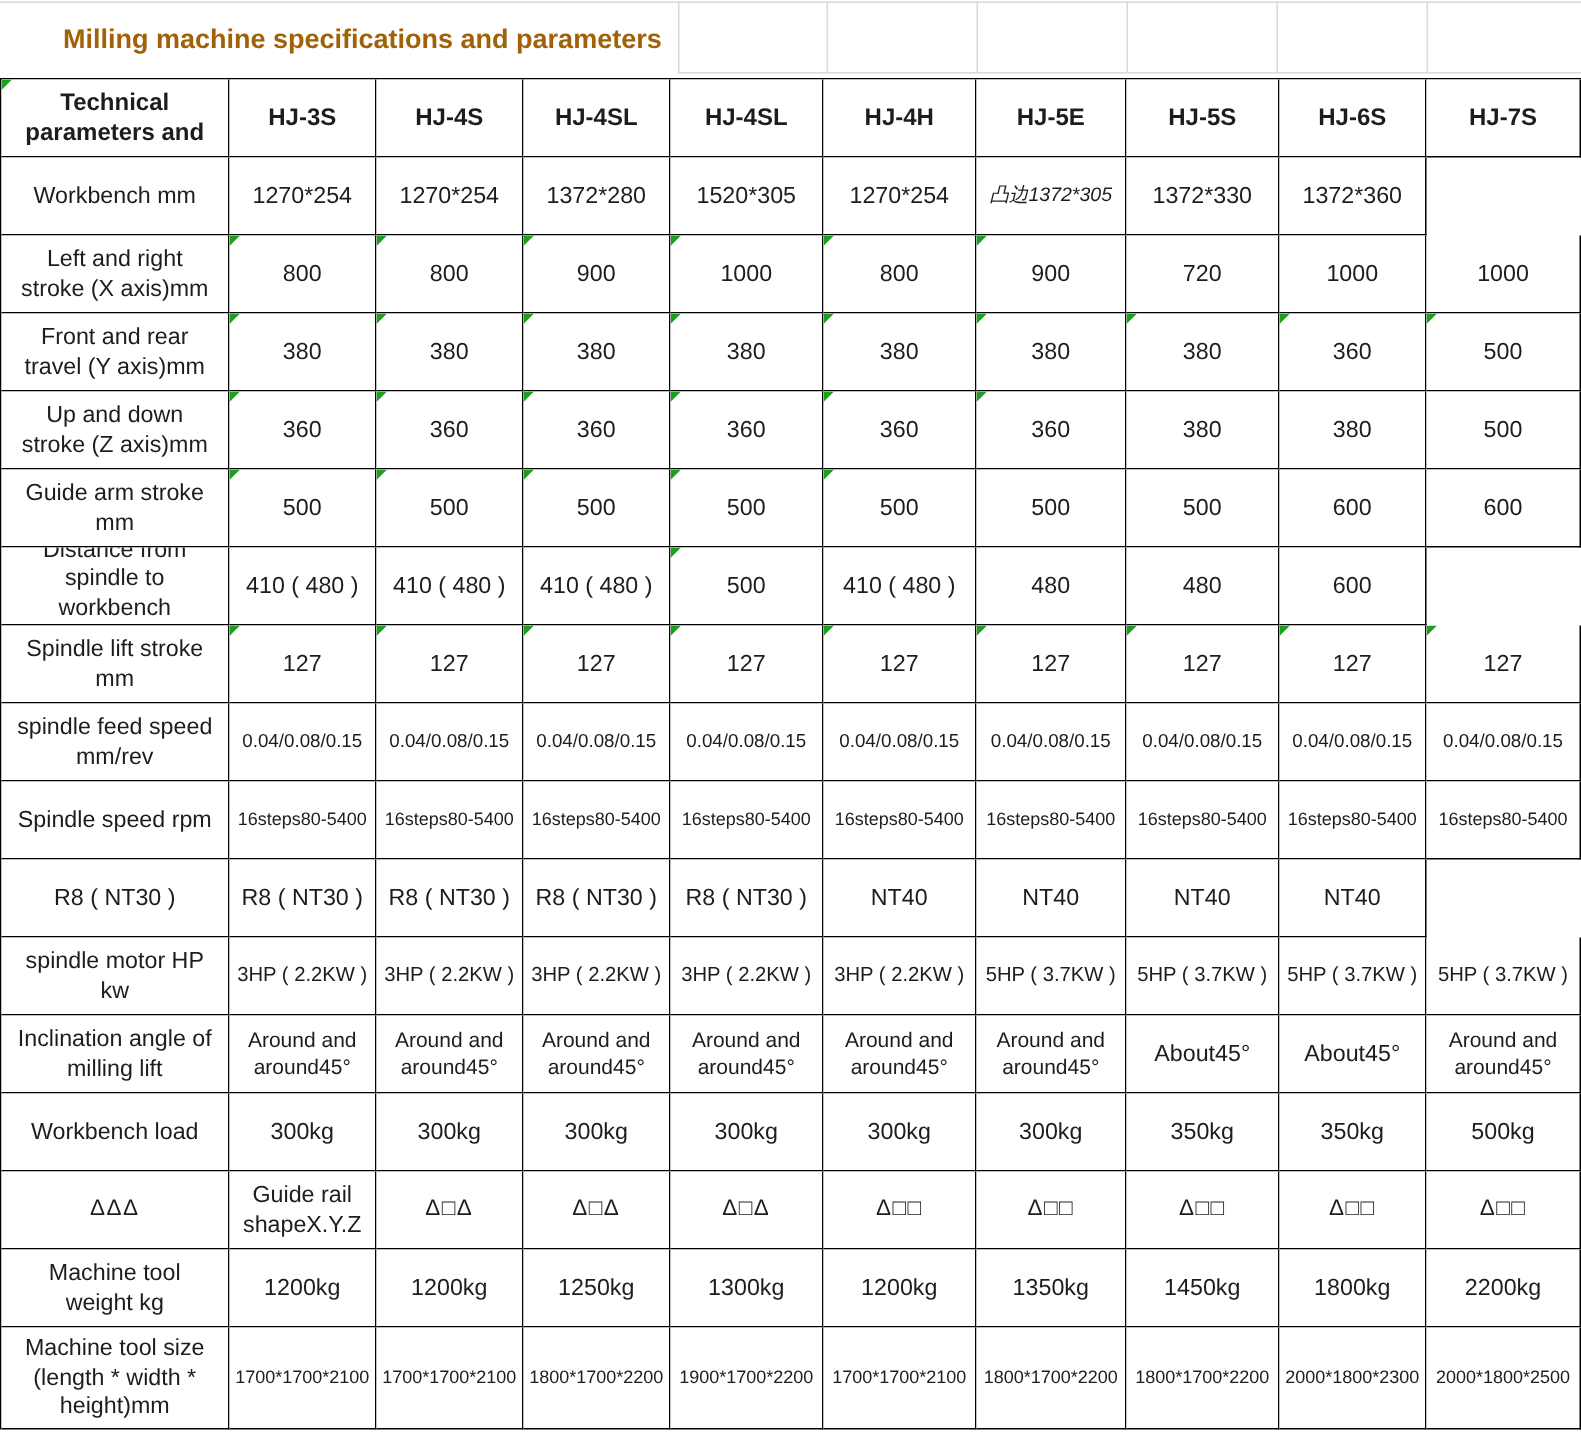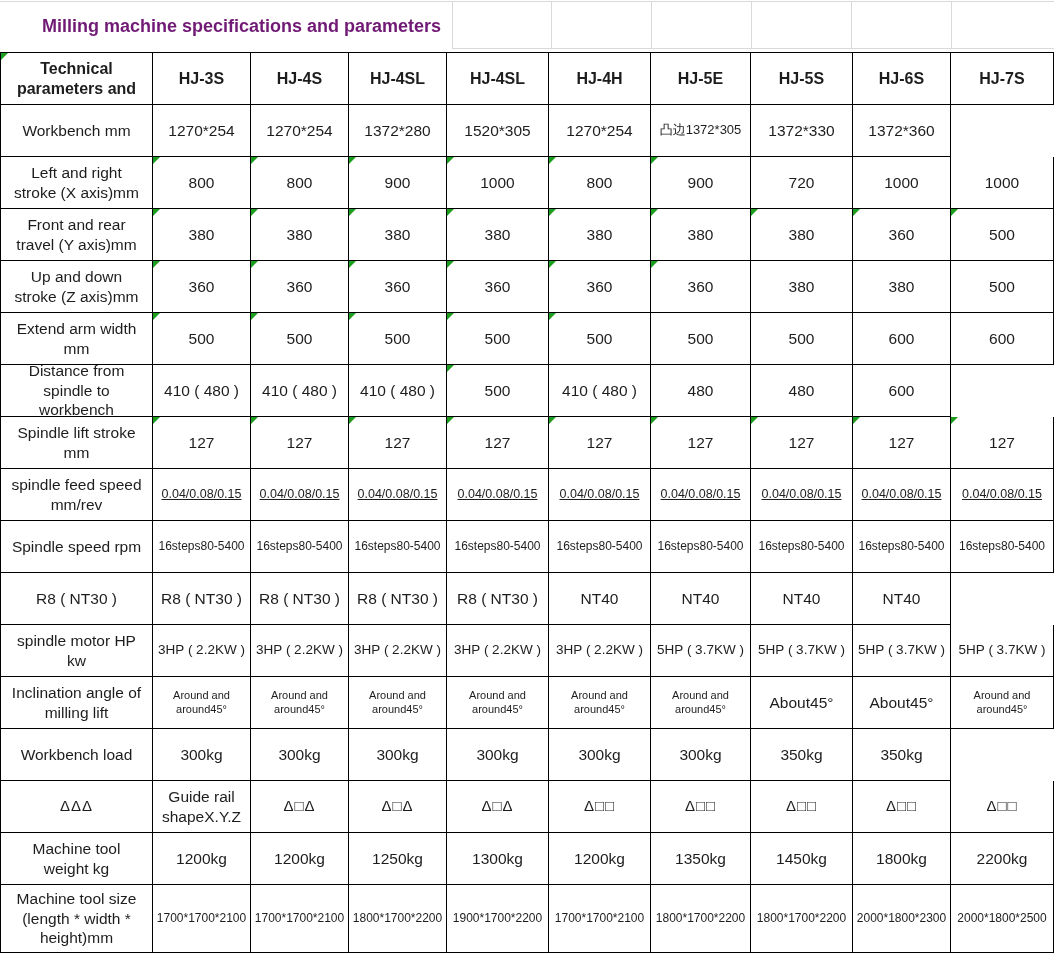--- a/index.html
+++ b/index.html
@@ -9,38 +9,38 @@
   .title{font-size:18px;font-weight:bold;padding-left:7px;letter-spacing:0px;}
   .fline{position:absolute;background:#d9d9d9;}
   .spec-table{position:absolute;left:0;top:52px;width:1054px;border-top:1px solid #000;border-left:1px solid #000;box-sizing:border-box;}
   .trow{display:grid;grid-template-columns:152px 98px 98px 98px 102px 102px 100px 102px 98px 103px;height:52px;}
   .trow.tall{height:68px;}
   .tcell{position:relative;box-sizing:border-box;border-right:1px solid #000;border-bottom:1px solid #000;
          display:flex;align-items:center;justify-content:center;text-align:center;
          padding:1px 2px;overflow:hidden;font-size:15.5px;line-height:1.25;background:#fff;}
   .headcell{font-weight:bold;font-size:16px;}
   .labelcell{white-space:pre-line;}
-  .cliplab{align-items:center;}
+  .cliplab{align-items:flex-end;}
   .sm{font-size:12px;text-align:center;}
-  .sm2{font-size:12.5px;text-decoration:underline;}
+  .sm2{font-size:12.5px;}
   .md{font-size:13.5px;}
-  .tiny{font-size:11px;text-align:center;}
+  .tiny{font-size:14px;text-align:center;}
   .normal{font-size:15.5px;}
-  .fit{font-size:13px;white-space:nowrap;}
+  .fit{font-size:13px;white-space:nowrap;font-style:italic;}
   .sym{font-size:15px;letter-spacing:1px;}
   .flag{position:absolute;top:0;left:0;width:0;height:0;
         border-top:7px solid #1e9e1e;border-right:7px solid transparent;}
 </style>
 </head>
 <body>
 
 <div class="page">
 
   <div class="titlebar">
-    <span class="title" style="color: #701a75; padding-left: 42px;">Milling machine specifications and parameters</span>
+    <span class="title" style="color: #a16207; padding-left: 42px;">Milling machine specifications and parameters</span>
   </div>
 
   <div class="fline" style="left: 0px; width: 1054px; height: 1px; top: 1px; background: rgb(217, 217, 217);"></div>
   <div class="fline" style="left: 452px; top: 48px; width: 602px; height: 1px; background: rgb(217, 217, 217);"></div>
   <div class="fline" style="left: 452px; top: 1px; width: 1px; height: 47px; background: rgb(217, 217, 217);"></div>
   <div class="fline" style="left: 551px; top: 1px; width: 1px; height: 47px; background: rgb(217, 217, 217);"></div>
   <div class="fline" style="left: 651px; top: 1px; width: 1px; height: 47px; background: rgb(217, 217, 217);"></div>
   <div class="fline" style="left: 751px; top: 1px; width: 1px; height: 47px; background: rgb(217, 217, 217);"></div>
   <div class="fline" style="left: 851px; top: 1px; width: 1px; height: 47px; background: rgb(217, 217, 217);"></div>
   <div class="fline" style="left: 951px; top: 1px; width: 1px; height: 47px; background: rgb(217, 217, 217);"></div>
@@ -212,21 +212,21 @@
           <span class="txt">380</span>
         </div>
         <div class="tcell">
           <span class="txt">380</span>
         </div>
         <div class="tcell">
           <span class="txt">500</span>
         </div>
       </div>
       <div class="trow">
-        <div class="tcell labelcell"><span class="txt">Extend arm width
+        <div class="tcell labelcell"><span class="txt">Guide arm stroke
 mm</span></div>
         <div class="tcell">
           <span class="txt">500</span>
           <i class="flag" style="border-top-color: rgb(30, 158, 30);"></i>
         </div>
         <div class="tcell">
           <span class="txt">500</span>
           <i class="flag" style="border-top-color: rgb(30, 158, 30);"></i>
         </div>
         <div class="tcell">
@@ -494,20 +494,23 @@
           <span class="txt">300kg</span>
         </div>
         <div class="tcell">
           <span class="txt">300kg</span>
         </div>
         <div class="tcell">
           <span class="txt">350kg</span>
         </div>
         <div class="tcell">
           <span class="txt">350kg</span>
+        </div>
+        <div class="tcell">
+          <span class="txt">500kg</span>
         </div>
       </div>
       <div class="trow">
         <div class="tcell sym">
           <span class="txt">ΔΔΔ</span>
         </div>
         <div class="tcell labelcell"><span class="txt">Guide rail
 shapeX.Y.Z</span></div>
         <div class="tcell sym">
           <span class="txt">Δ□Δ</span>

